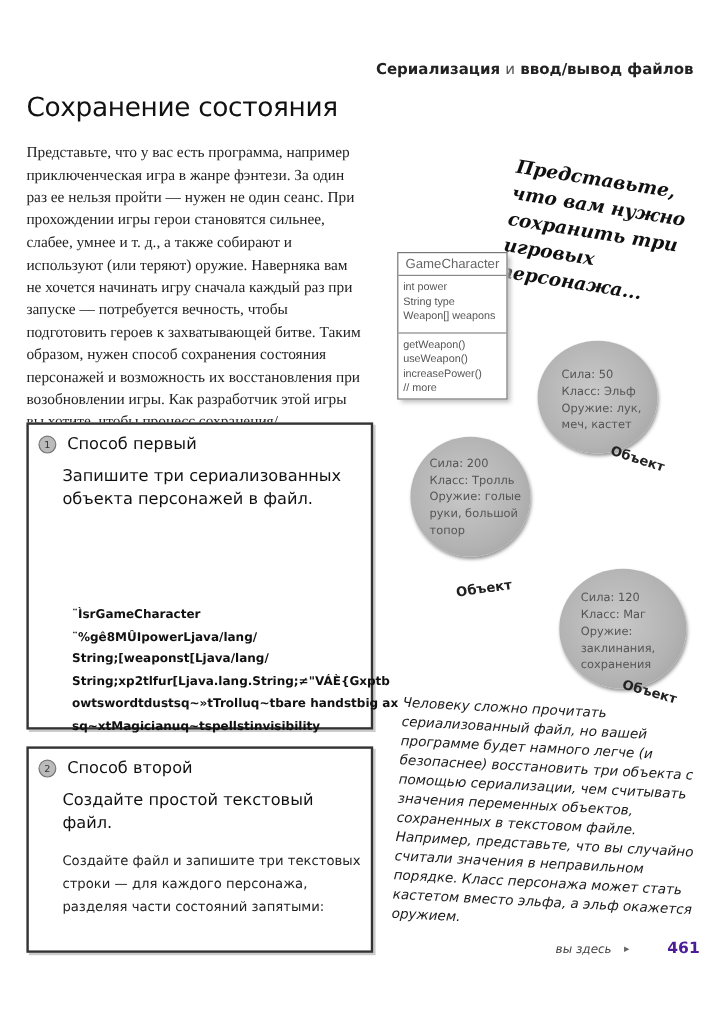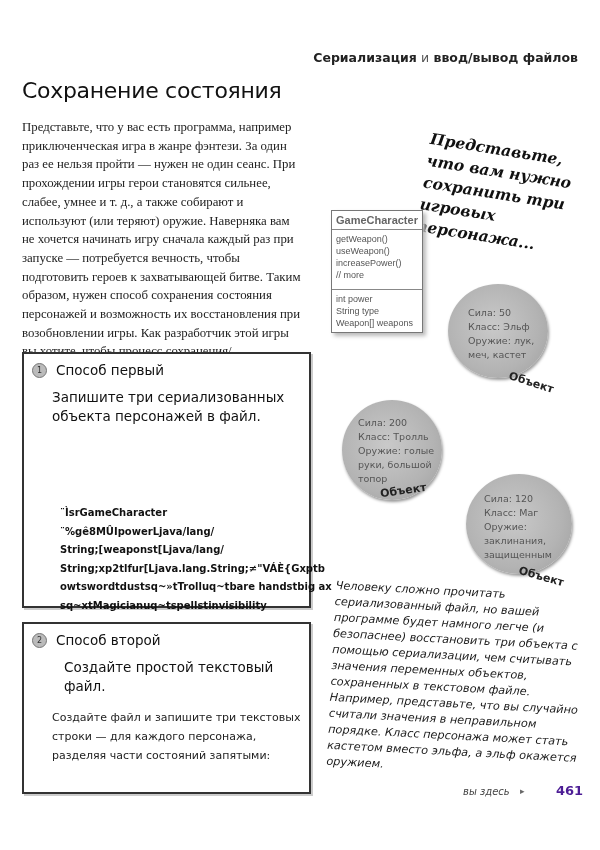--- a/index.html
+++ b/index.html
@@ -30,35 +30,35 @@
   .box .step-head { position: absolute; left: 8px; top: 8px; font-size: 13.5px; color: #111; display: flex; align-items: center; }
   .step-num {
     display: inline-block; width: 13px; height: 13px; border-radius: 50%; background: #bbb; border: 1px solid #777;
     font-size: 8px; line-height: 13px; text-align: center; color: #333; margin-right: 9px;
   }
   .box .step-title { position: absolute; left: 28px; top: 34px; width: 250px; font-size: 13.5px; font-weight: normal; line-height: 19px; color: #111; }
   .box .step-text { position: absolute; left: 28px; width: 250px; font-size: 11px; line-height: 19px; color: #222; }
   .box .step-code { position: absolute; left: 36px; width: 260px; font-size: 10px; font-weight: bold; line-height: 18.5px; color: #111; white-space: pre; }
   .box1 .step-text { top: 76px; }
   .box1 .step-code { top: 150px; }
-  .box2 .step-title { top: 34px; margin-left: 12px; }
+  .box2 .step-title { top: 34px; }
   .box2 .step-text { top: 60px; margin-top: 24px; }
   .box2 .step-code { top: 116px; }
 
   .speech {
     position: absolute; left: 432px; top: 128px; width: 165px;
     font-family: "DejaVu Serif", serif; font-style: italic; font-weight: bold; font-size: 15.5px; line-height: 22px;
     color: #111; transform: rotate(9deg); transform-origin: left top;
   }
   .uml {
     position: absolute; left: 331px; top: 210px; width: 90px; border: 1px solid #777; background: #fff;
     font-family: "Liberation Sans", sans-serif; font-size: 9px; color: #555;
     box-shadow: 3px 3px 4px #bbb;
   }
-  .uml .uml-name { font-weight: bold; font-size: 11px; color: #666; padding: 3px 4px; border-bottom: 1px solid #888; }
+  .uml .uml-name { font-weight: normal; font-size: 11px; color: #666; padding: 3px 4px; border-bottom: 1px solid #888; text-align: center; }
   .uml .uml-sec { padding: 3px 4px 8px 4px; line-height: 12px; }
   .uml .uml-sec + .uml-sec { border-top: 1px solid #888; padding-bottom: 3px; }
   .blob {
     position: absolute; border-radius: 50%;
     background: radial-gradient(circle at 45% 45%, #c9c9c9 0%, #b3b3b3 60%, #9d9d9d 100%);
     box-shadow: 1px 2px 3px #999;
     font-family: "DejaVu Sans", sans-serif; font-size: 9.5px; line-height: 14px; color: #555;
   }
   .blob .blob-text { position: absolute; }
   .blob-label {
@@ -85,60 +85,60 @@
 
 <div class="page-title">Сохранение состояния</div>
 
 <div class="intro">Представьте, что у вас есть программа, например приключенческая игра в жанре фэнтези. За один раз ее нельзя пройти — нужен не один сеанс. При прохождении игры герои становятся сильнее, слабее, умнее и т. д., а также собирают и используют (или теряют) оружие. Наверняка вам не хочется начинать игру сначала каждый раз при запуске — потребуется вечность, чтобы подготовить героев к захватывающей битве. Таким образом, нужен способ сохранения состояния персонажей и возможность их восстановления при возобновлении игры. Как разработчик этой игры вы хотите, чтобы процесс сохранения/восстановления был максимально легким (и защищенным от неправильного использования).</div>
 
 <div class="speech">Представьте, что вам нужно сохранить три игровых персонажа...</div>
 
 <div class="uml">
   <div class="uml-name">GameCharacter</div>
   <div class="uml-sec">
+    <div>int power</div>
+    <div>String type</div>
+    <div>Weapon[]  weapons</div>
+  </div>
+  <div class="uml-sec">
     <div>getWeapon()</div>
     <div>useWeapon()</div>
     <div>increasePower()</div>
     <div>// more</div>
-  </div>
-  <div class="uml-sec">
-    <div>int power</div>
-    <div>String type</div>
-    <div>Weapon[]  weapons</div>
   </div>
 </div>
 
 <div class="blob" style="left:448px; top:284px; width:100px; height:94px;">
   <div class="blob-text" style="left:20px; top:22px;">
     <div>Сила: 50</div>
     <div>Класс: Эльф</div>
     <div>Оружие: лук,</div>
     <div>меч, кастет</div>
   </div>
 </div>
 <div class="blob-label" style="left:508px; top:376px; transform:rotate(18deg);">Объект</div>
 
-<div class="blob" style="left:342px; top:400px; width:100px; height:100px;">
+<div class="blob" style="left:342px; top:364px; width:100px; height:100px;">
   <div class="blob-text" style="left:16px; top:16px;">
     <div>Сила: 200</div>
     <div>Класс: Тролль</div>
     <div>Оружие: голые</div>
     <div>руки, большой</div>
     <div>топор</div>
   </div>
 </div>
 <div class="blob-label" style="left:380px; top:484px; transform:rotate(-8deg);">Объект</div>
 
 <div class="blob" style="left:466px; top:474px; width:106px; height:100px;">
   <div class="blob-text" style="left:18px; top:18px;">
     <div>Сила: 120</div>
     <div>Класс: Маг</div>
     <div>Оружие:</div>
     <div>заклинания,</div>
-    <div>защищенным</div>
+    <div>сохранения</div>
   </div>
 </div>
 <div class="blob-label" style="left:518px; top:570px; transform:rotate(16deg);">Объект</div>
 
 <div class="box box1">
   <div class="step-head">
     <span class="step-num">1</span>
     <span>Способ первый</span>
   </div>
   <div class="step-title">Запишите три сериализованных объекта персонажей в файл.</div>

